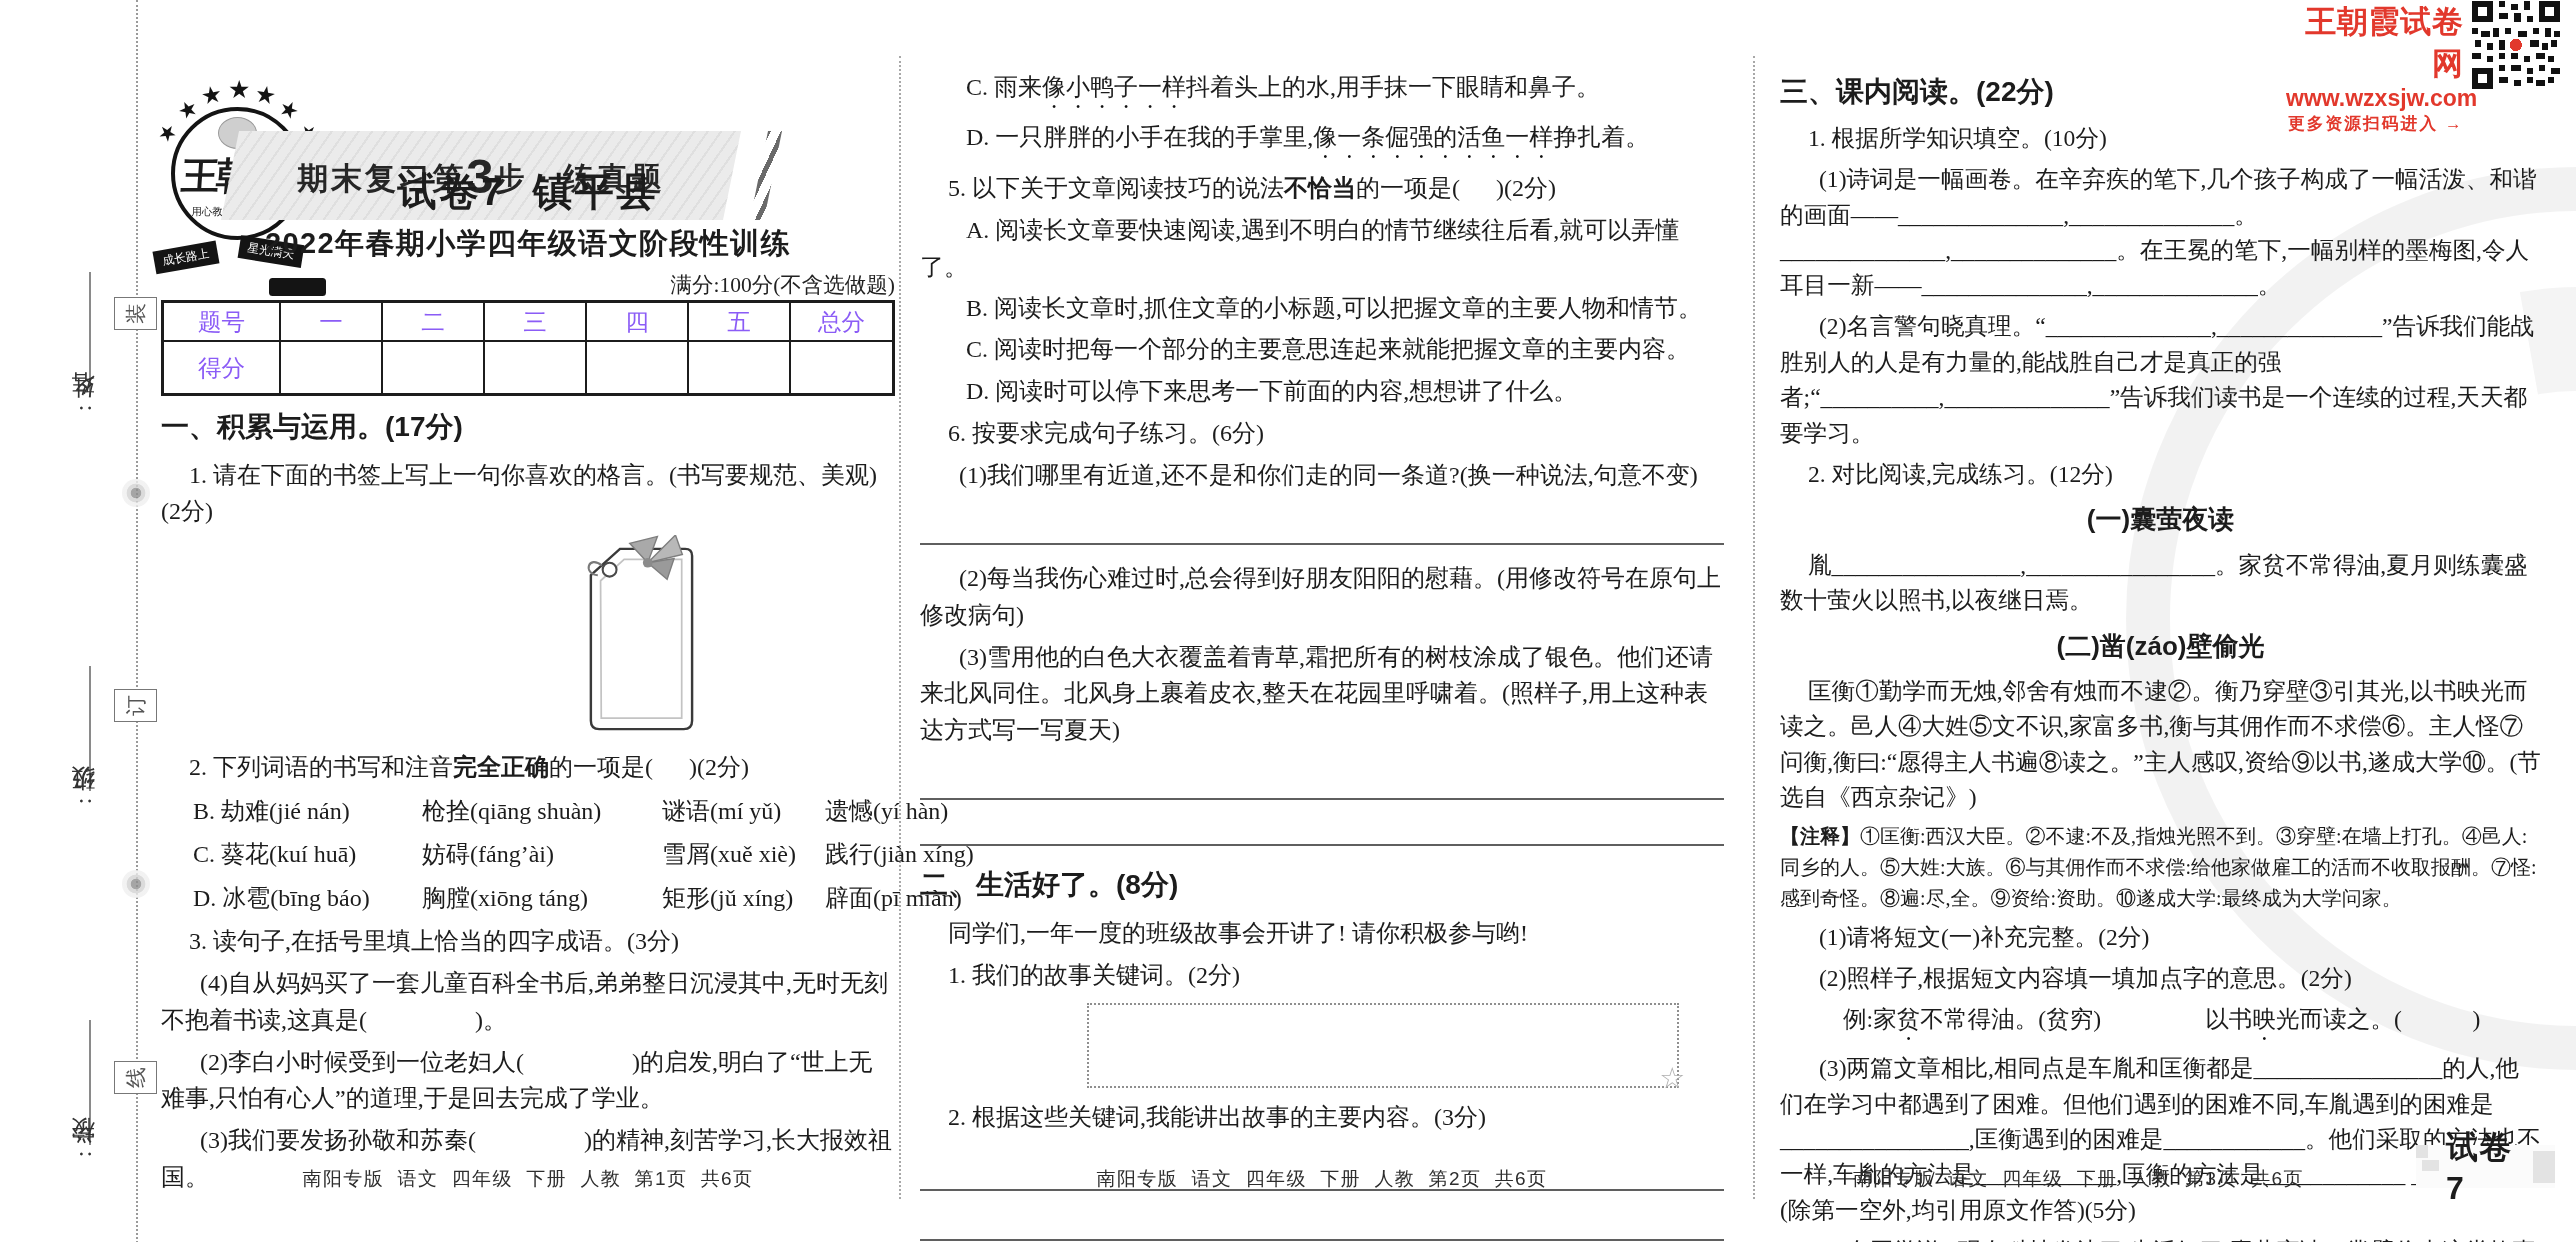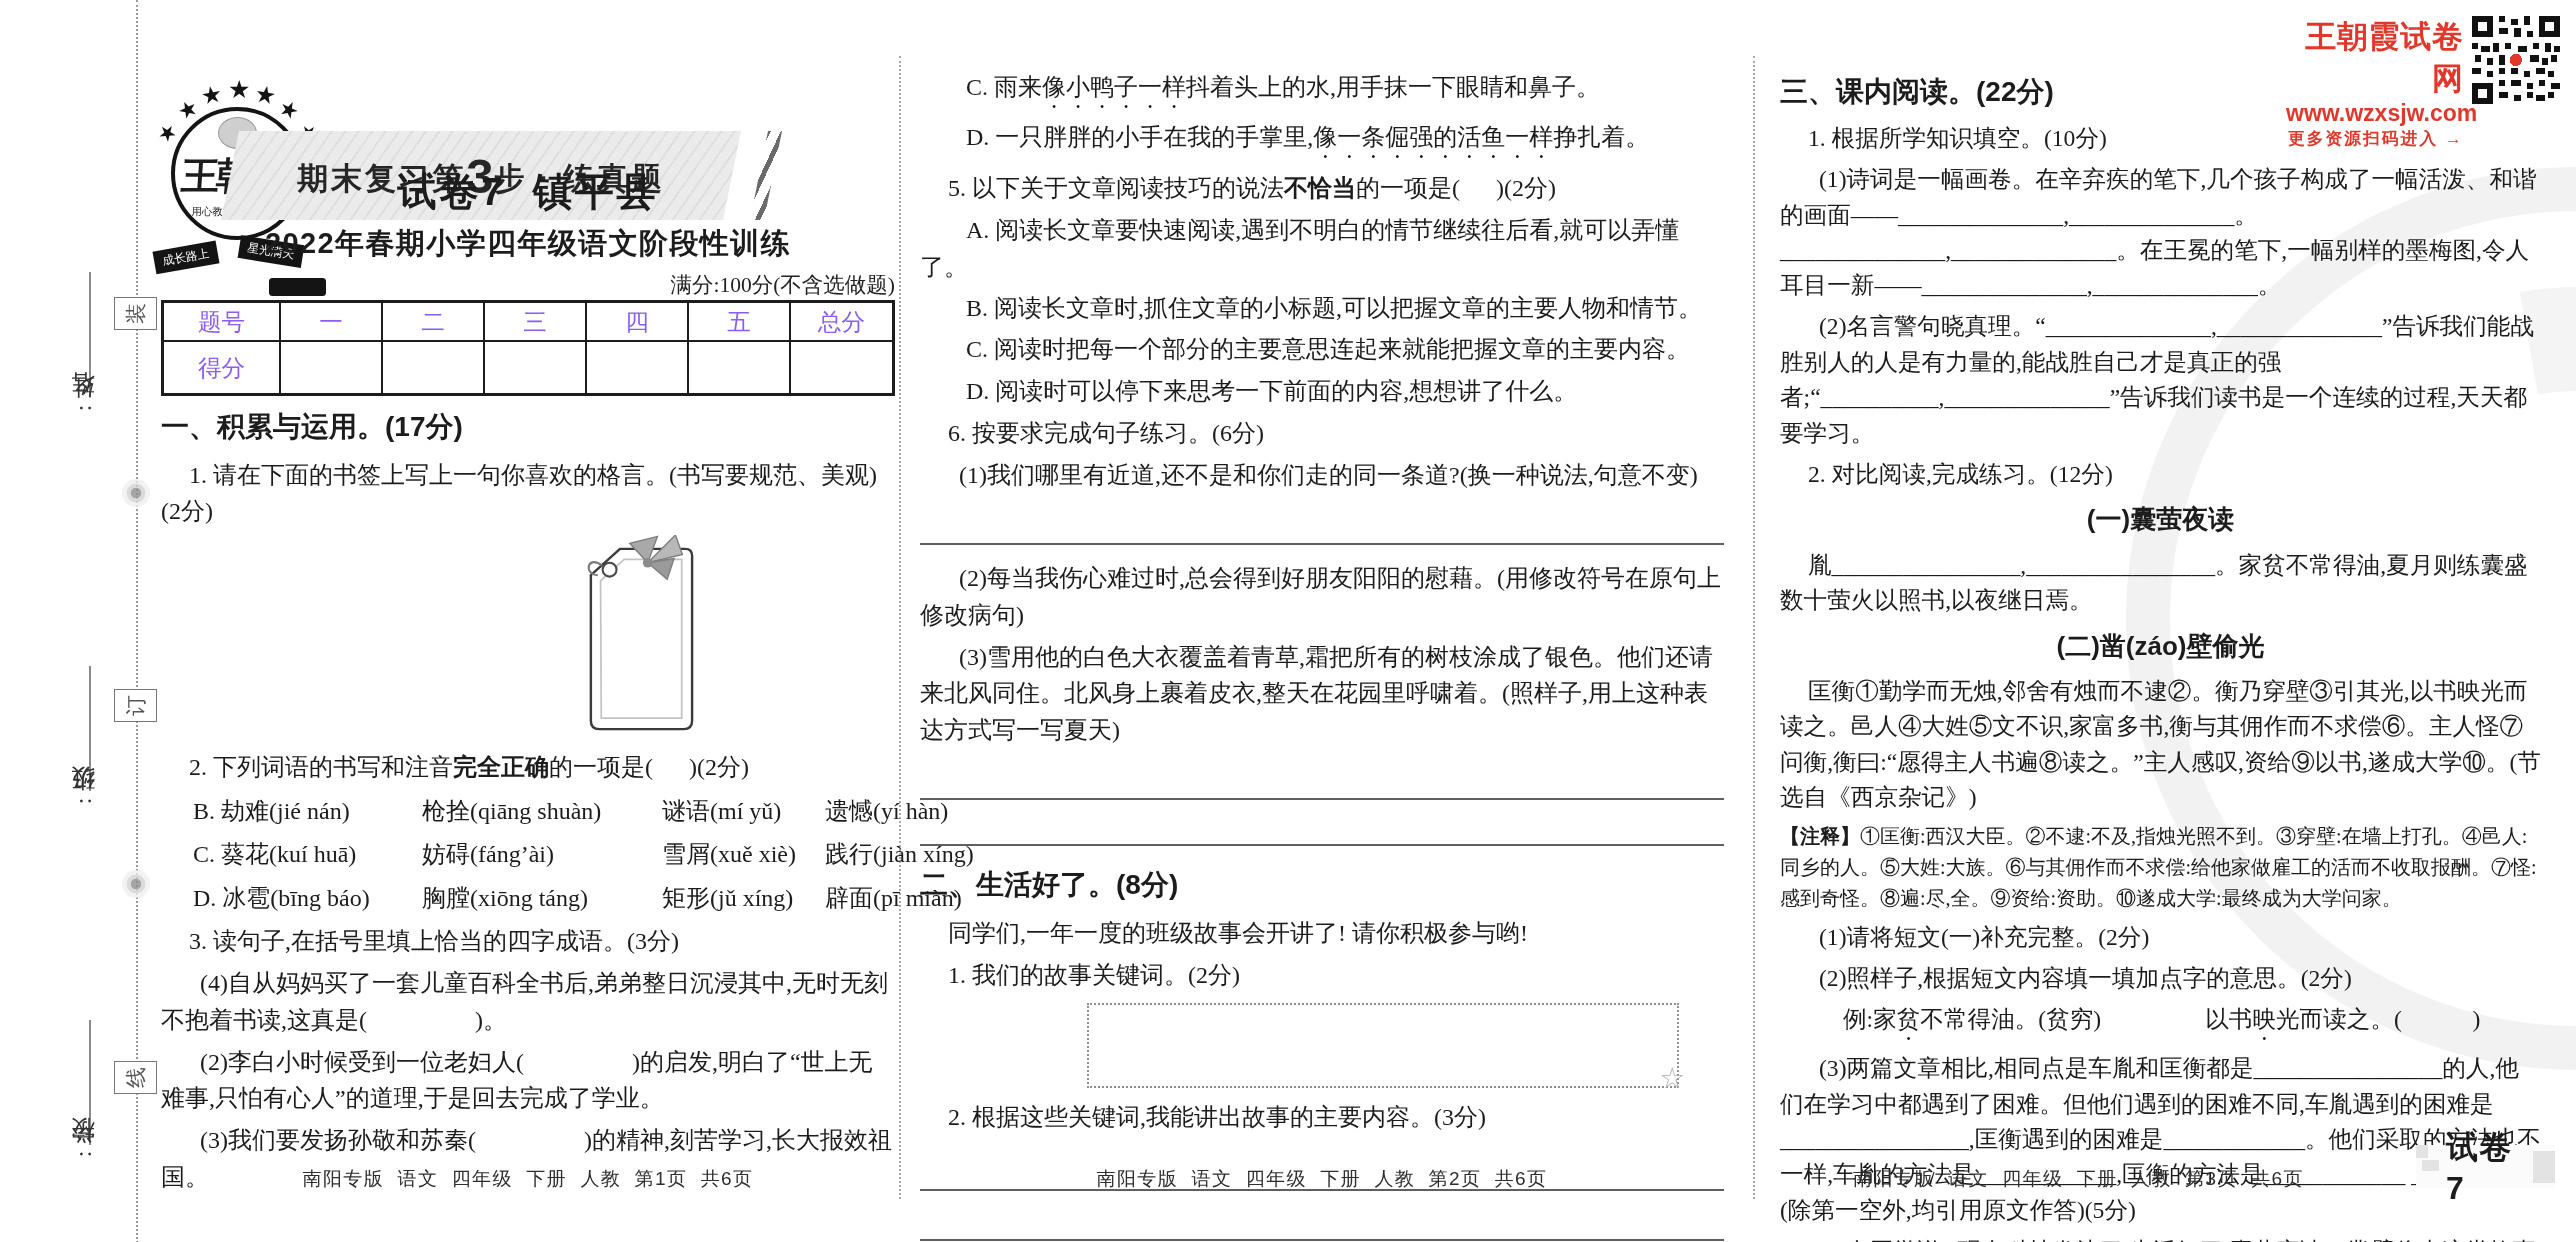--- a/index.html
+++ b/index.html
@@ -26,21 +26,21 @@
   .col-sep { position:absolute; top:56px; height:1143px; border-left:2.8px dotted #a8a8a8; }
 
   
   .watermark { position:absolute; left:2126px; top:167px; width:903px; height:903px;
                border:44px solid rgba(0,0,0,0.05); border-radius:50%; pointer-events:none; }
   .watermark::before { content:""; position:absolute; left:76px; top:76px; right:76px; bottom:76px;
                border:104px solid rgba(0,0,0,0.045); border-radius:50%;
                border-left-color:transparent; border-bottom-color:transparent; transform:rotate(35deg); }
 
   
-  .brand { position:absolute; left:2286px; top:16px; width:285px; display:flex; }
+  .brand { position:absolute; left:2286px; top:1px; width:285px; display:flex; }
   .brand-txt { width:186px; text-align:right; padding-right:8.3px; }
   .brand-name { font-family:"Liberation Sans",sans-serif; font-weight:700; font-size:31px; letter-spacing:0.7px; }
   .brand-url  { font-family:"Liberation Sans",sans-serif; font-weight:700; font-size:23px; }
   .brand-more { font-family:"Liberation Sans",sans-serif; font-weight:700; font-size:16.7px; letter-spacing:2.1px; }
   .qr { width:88px; height:88px; background:#fff; }
 
   
   .logo { position:absolute; left:161px; top:75px; width:174px; height:229px; }
   .logo .star { position:absolute; color:#141414; }
   .logo-circle { position:absolute; left:9.7px; top:32px; width:133px; height:133px; border:4.2px solid #141414;

